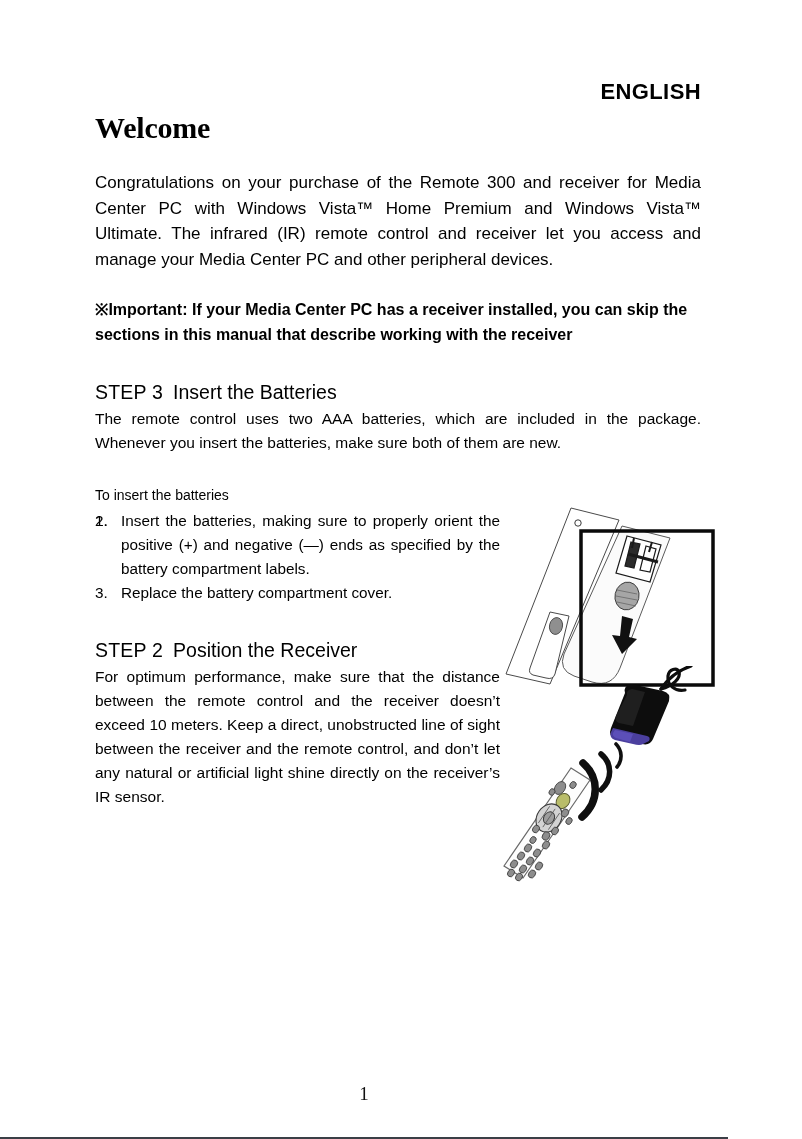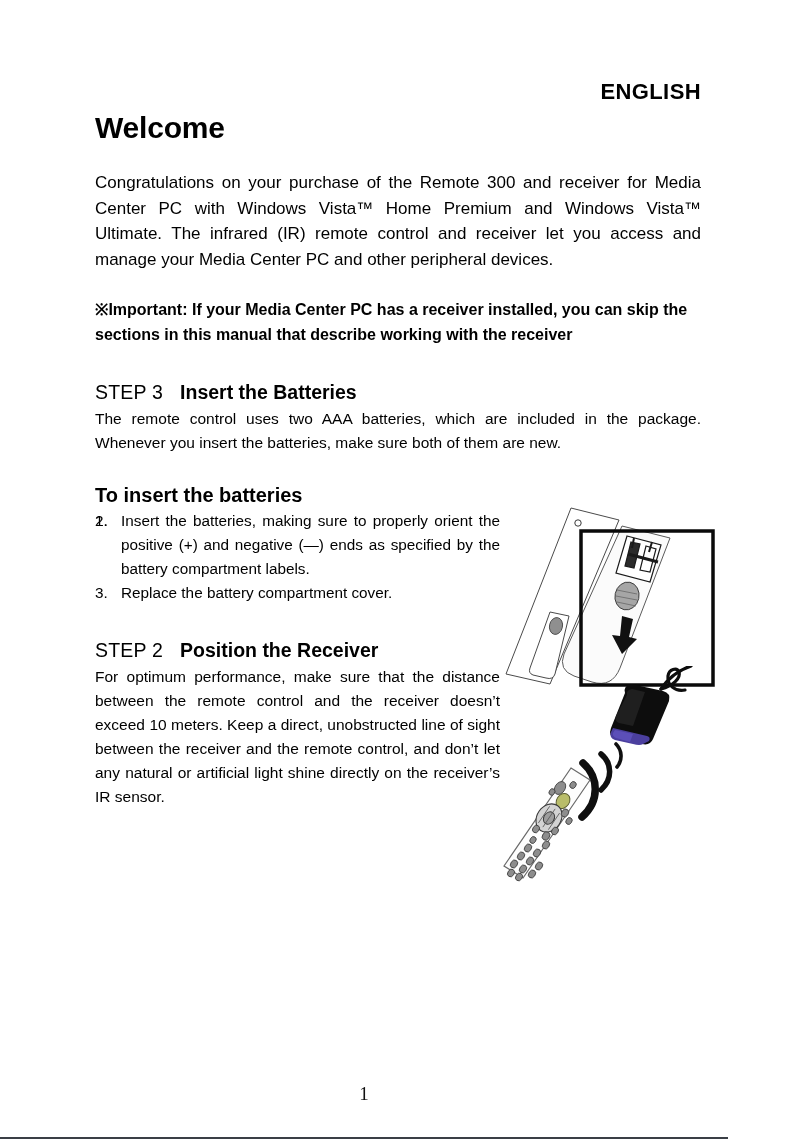--- a/index.html
+++ b/index.html
@@ -42,20 +42,21 @@
     letter-spacing: 0.4px;
     margin-top: 80px;
     line-height: 1.1;
   }
   .doc-title {
     font-size: 30px;
     font-weight: bold;
     letter-spacing: -0.2px;
     margin-top: 7px;
     line-height: 1.1;
+    font-family: Liberation Serif, serif;
   }
 
   
   .para {
     font-size: 17px;
     line-height: 25.5px;
     text-align: justify;
     margin-top: 26px;
   }
   .notice {
@@ -71,35 +72,35 @@
     margin-top: 33px;
     font-size: 19.5px;
     line-height: 24px;
     white-space: nowrap;
   }
   .step-num {
     font-weight: normal;
     letter-spacing: 0.2px;
   }
   .step-title {
-    font-weight: bold;
-    margin-left: 17px;
+    font-weight: normal;
+    margin-left: 10px;
   }
   .step-body {
     font-size: 15.5px;
     line-height: 24px;
     text-align: justify;
     margin-top: 3px;
   }
 
   .sub-head {
-    font-size: 20px;
+    font-size: 14px;
     line-height: 24px;
     margin-top: 28px;
-    font-weight: bold;
+    font-weight: normal;
   }
 
   
   .steps-list {
     margin: 2px 0 0 0;
     padding: 0;
     list-style: none;
     width: 405px;
   }
   .steps-list li {

